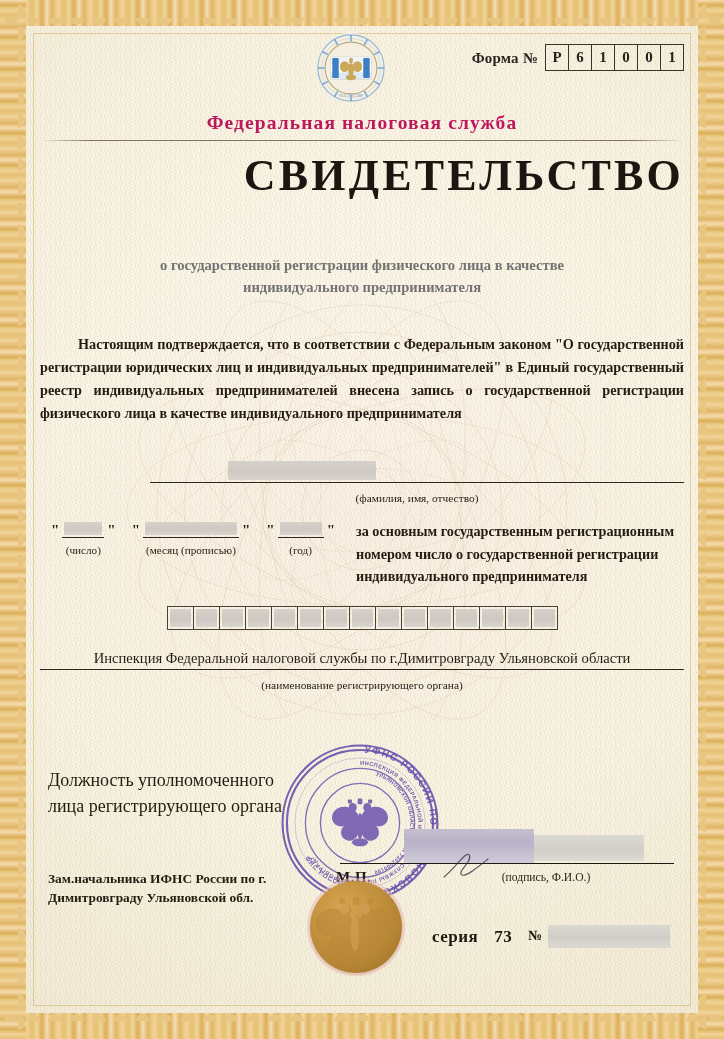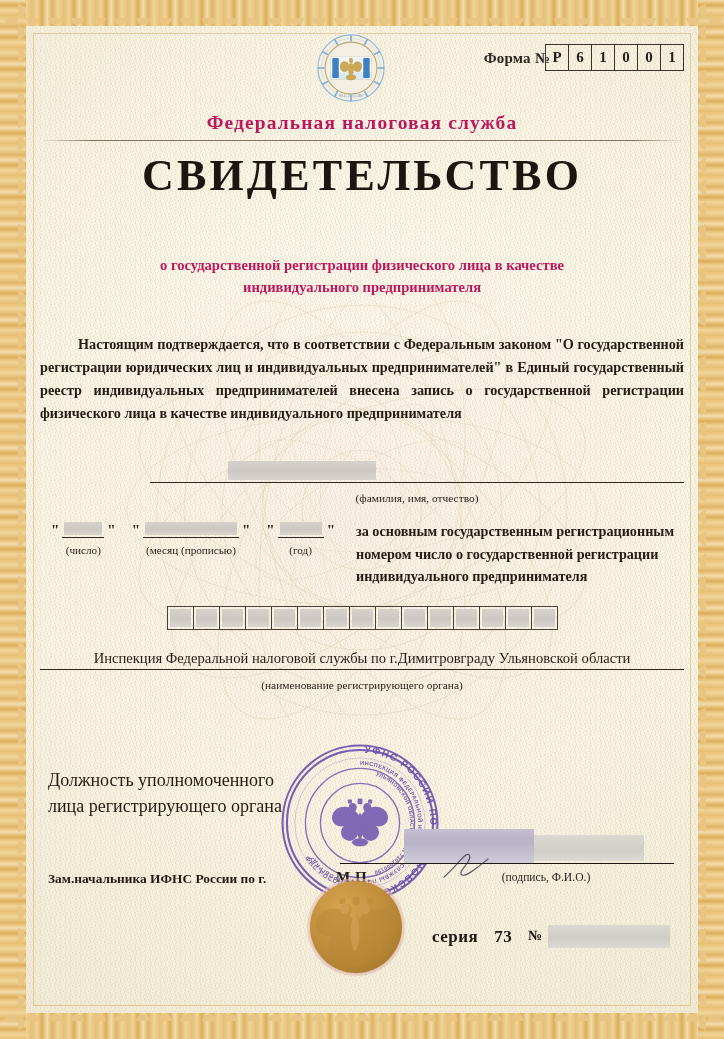--- a/index.html
+++ b/index.html
@@ -145,21 +145,21 @@
   }
   .fns-logo {
     position: absolute;
     left: 275px;
     top: 4px;
     width: 72px;
     height: 72px;
   }
   .form-label {
     position: absolute;
-    right: 134px;
+    right: 146px;
     top: 22px;
     font-size: 15px;
     font-weight: bold;
     color: #2b2621;
     letter-spacing: 0.2px;
     white-space: nowrap;
   }
   .form-boxes {
     position: absolute;
     right: 0;
@@ -190,36 +190,36 @@
     letter-spacing: 1.1px;
     color: #be185d;
   }
   .title-rule {
     margin: 6px auto 0;
     width: 100%;
     height: 1px;
     background: linear-gradient(90deg, rgba(120,100,70,0) 0%, rgba(90,74,50,0.75) 8%, rgba(90,74,50,0.75) 92%, rgba(120,100,70,0) 100%);
   }
   .main-title {
-    text-align: center;
+    text-align: right;
     font-size: 44px;
     font-weight: bold;
     letter-spacing: 3.2px;
     color: #1c1610;
     margin-top: 12px;
     line-height: 1.05;
   }
 
   .subtitle {
     margin: 56px auto 0;
     width: 500px;
     text-align: center;
     font-size: 14.6px;
     font-weight: bold;
-    color: #be185d;
+    color: #737373;
     line-height: 1.5;
   }
 
   .body-para {
     margin: 34px 0 0 0;
     text-align: justify;
     text-align-last: left;
     font-size: 14.2px;
     font-weight: bold;
     color: #241c12;
@@ -701,20 +701,21 @@
 
     <div class="sign-area">
 
       <div class="post-label">
         <div>Должность уполномоченного</div>
         <div>лица регистрирующего органа</div>
       </div>
 
       <div class="post-value">
         <div>Зам.начальника ИФНС России по г.</div>
+        <div>Димитровграду Ульяновской обл.</div>
       </div>
 
       <svg class="stamp" viewBox="0 0 200 200">
         <defs>
           <path id="arcOuter" d="M 100,100 m -80,0 a 80,80 0 1,1 160,0 a 80,80 0 1,1 -160,0"></path>
           <path id="arcInner" d="M 100,100 m -66,0 a 66,66 0 1,1 132,0 a 66,66 0 1,1 -132,0"></path>
           <path id="arcInner2" d="M 100,100 m -57,0 a 57,57 0 1,1 114,0 a 57,57 0 1,1 -114,0"></path>
           <path id="arcBottom" d="M 100,100 m -74,0 a 74,74 0 0,0 148,0"></path>
         </defs>
         <g fill="none" stroke="#5b3fa8" stroke-width="2.4" opacity="0.88">

